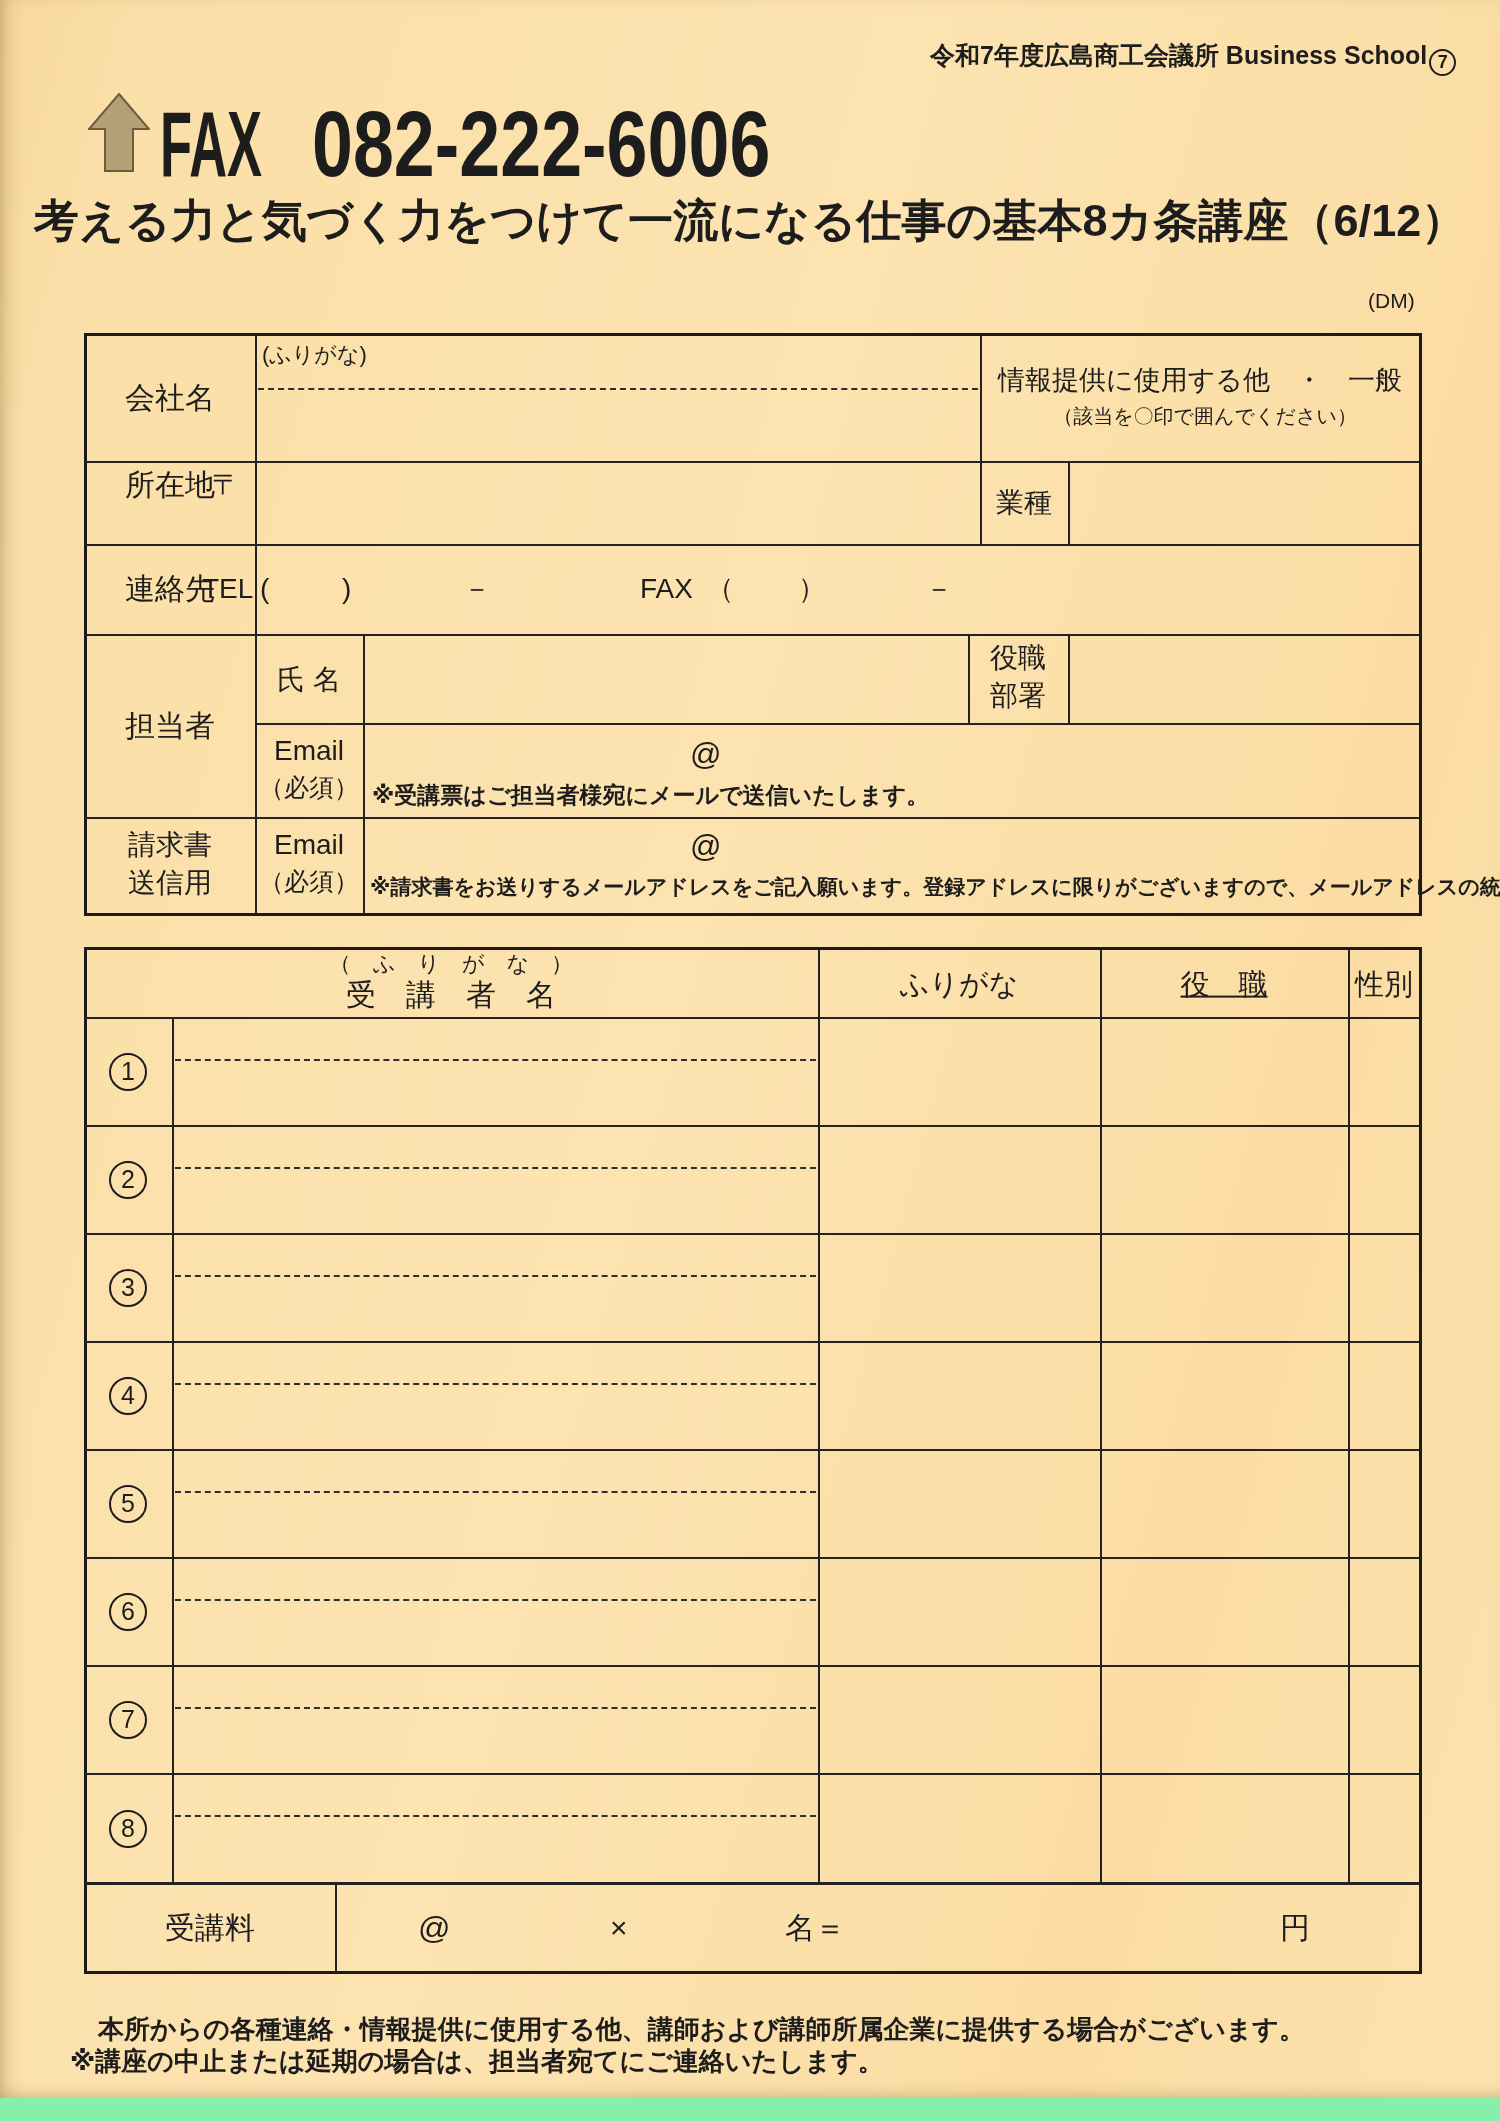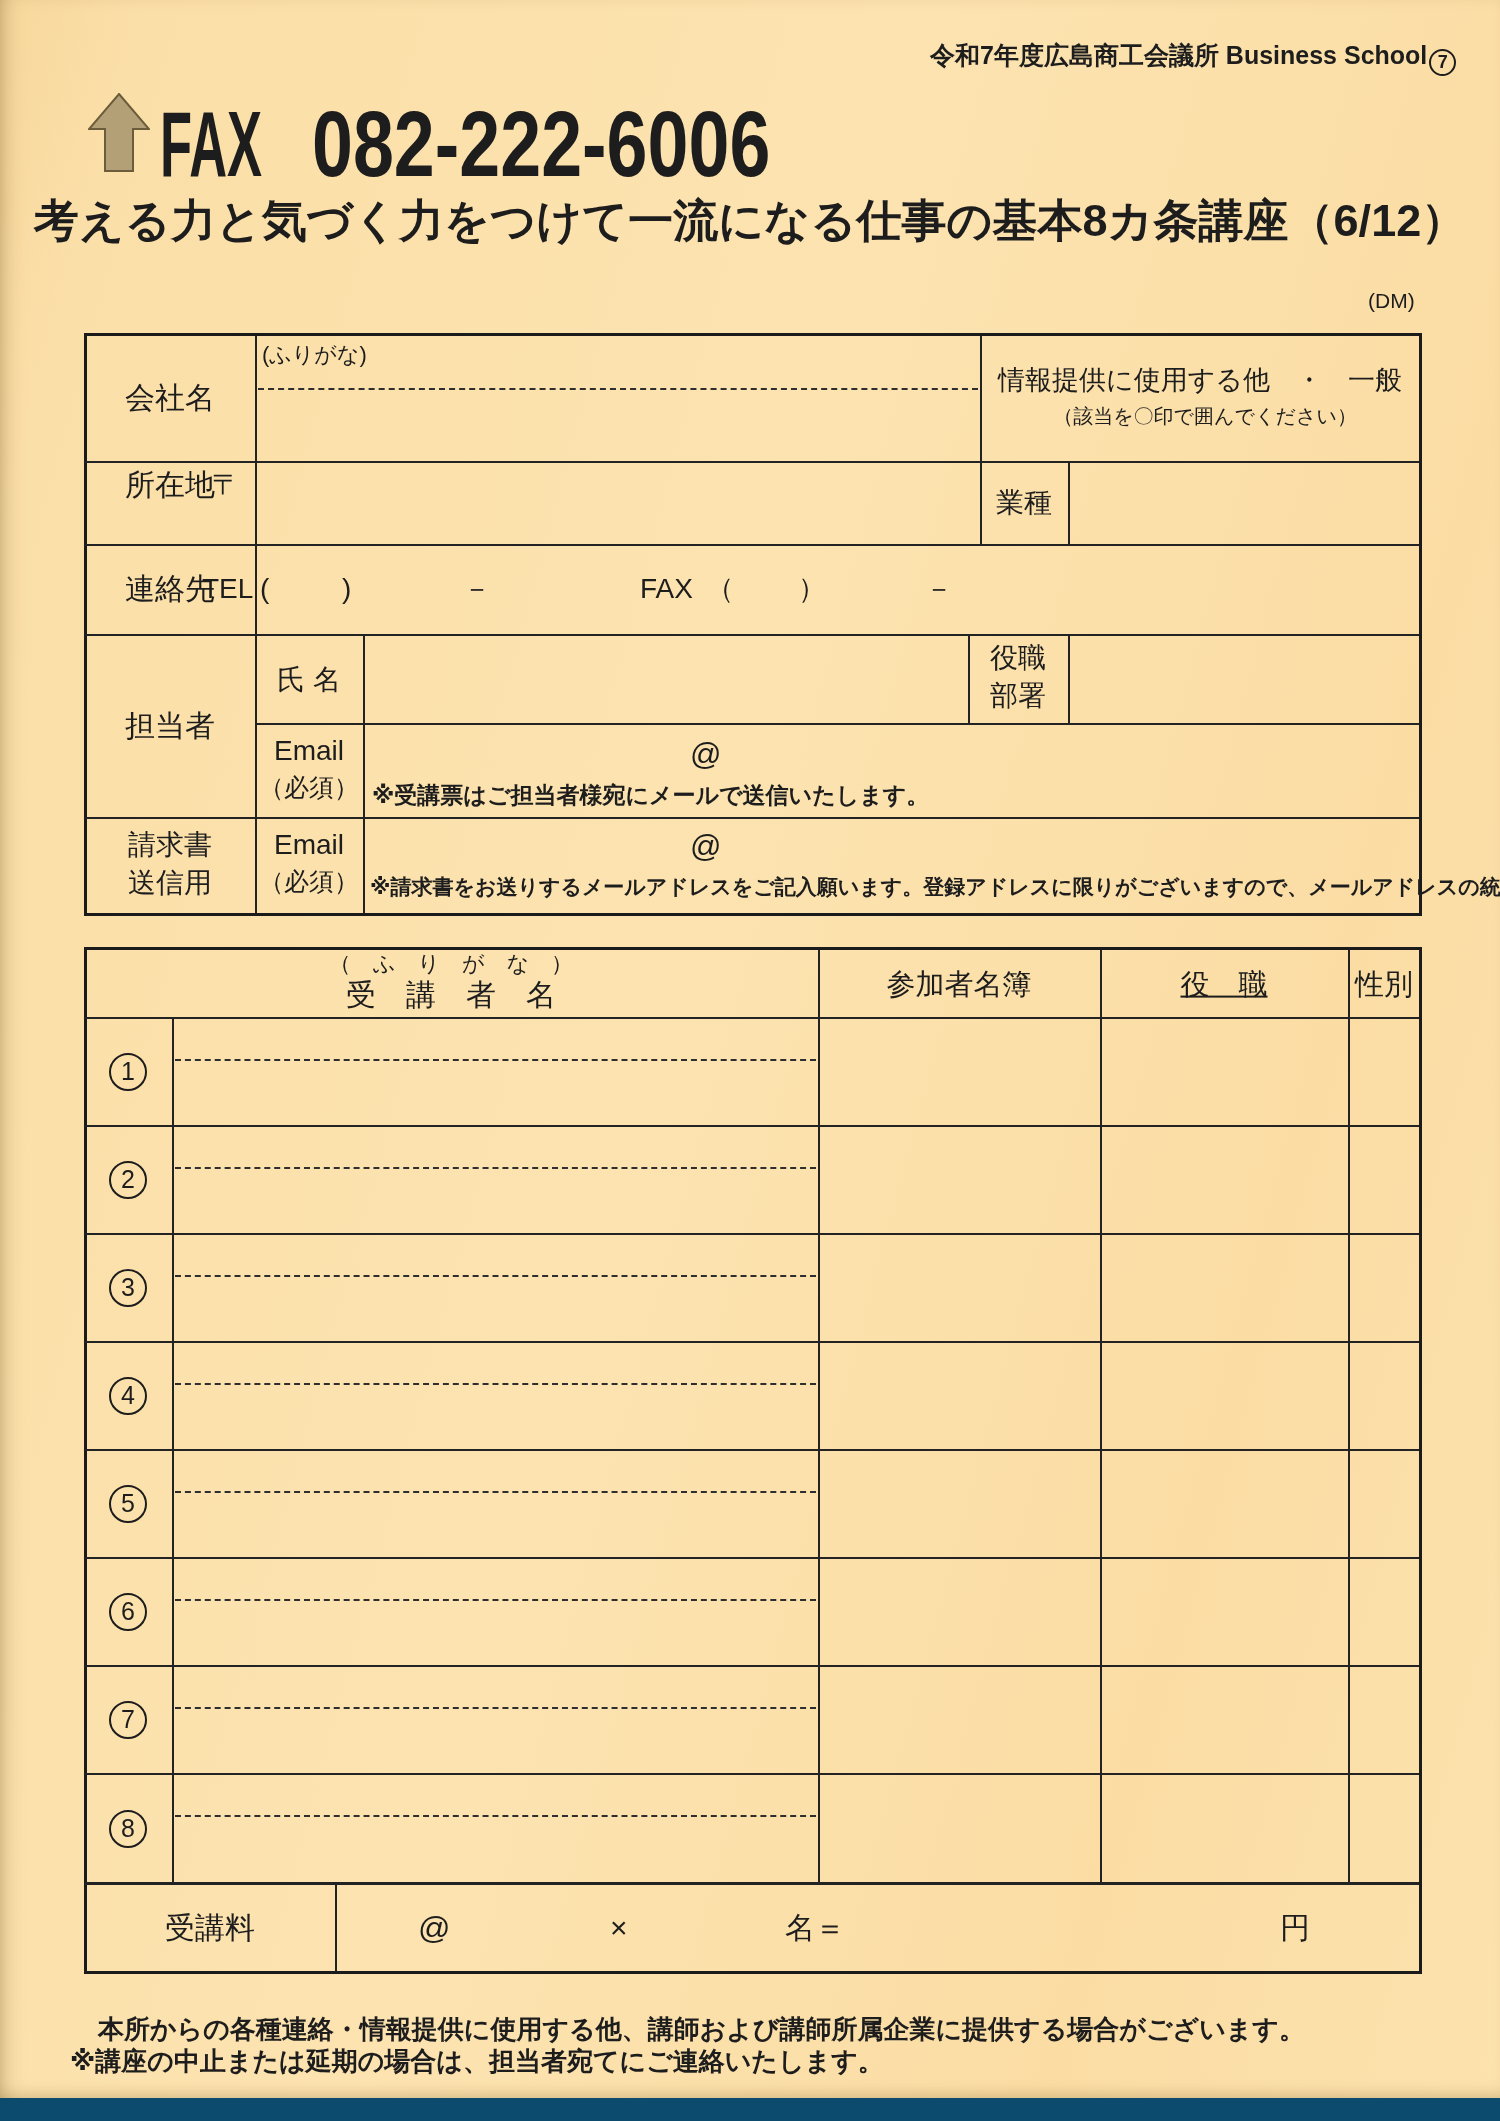--- a/index.html
+++ b/index.html
@@ -1,16 +1,16 @@
 <!DOCTYPE html>
 <html><head>
 <meta charset="utf-8">
 <style>
   html,body{margin:0;padding:0;background:#ffffff;}
-  #page{position:relative;width:1500px;height:2121px;background:#0c4a6e;overflow:hidden;
+  #page{position:relative;width:1500px;height:2121px;background:#86efac;overflow:hidden;
         font-family:"Liberation Sans","DejaVu Sans",sans-serif;color:#1d1d1d;}
   #paper{position:absolute;left:0;top:0;width:1500px;height:2098px;
          background:linear-gradient(105deg,#f7d89c 0%,#fbdfa8 7%,#fce3b0 45%,#fbdda4 78%,#fce2ae 100%);
          box-shadow:inset 14px 0 22px -14px rgba(110,80,30,.45), inset 0 -12px 16px -10px rgba(110,80,30,.25);}
   .t{position:absolute;white-space:nowrap;line-height:1.2;color:#1d1d1d;}
   .b{font-weight:bold;}
   .cx{transform:translateX(-50%);}
   .cy{transform:translateY(-50%);}
   .cxy{transform:translate(-50%,-50%);}
   .hl{position:absolute;height:2px;background:#232323;}
@@ -121,21 +121,21 @@
     <div class="dl" style="left:175px;top:1167px;width:641px;"></div>
     <div class="dl" style="left:175px;top:1275px;width:641px;"></div>
     <div class="dl" style="left:175px;top:1383px;width:641px;"></div>
     <div class="dl" style="left:175px;top:1491px;width:641px;"></div>
     <div class="dl" style="left:175px;top:1599px;width:641px;"></div>
     <div class="dl" style="left:175px;top:1707px;width:641px;"></div>
     <div class="dl" style="left:175px;top:1815px;width:641px;"></div>
 
     <div class="t cx" style="left:451px;top:951px;font-size:22px;">（　ふ　り　が　な　）</div>
     <div class="t cx" style="left:451px;top:977px;font-size:30px;">受　講　者　名</div>
-    <div class="t cxy" style="left:959px;top:984px;font-size:29px;">参加者名簿</div>
+    <div class="t cxy" style="left:959px;top:984px;font-size:29px;">ふりがな</div>
     <div class="t cxy" style="left:1224px;top:984px;font-size:29px;text-decoration:underline;">役　職</div>
     <div class="t cxy" style="left:1384px;top:984px;font-size:29px;">性別</div>
 
     <div class="cnum" style="left:128px;top:1072px;">1</div>
     <div class="cnum" style="left:128px;top:1180px;">2</div>
     <div class="cnum" style="left:128px;top:1288px;">3</div>
     <div class="cnum" style="left:128px;top:1396px;">4</div>
     <div class="cnum" style="left:128px;top:1504px;">5</div>
     <div class="cnum" style="left:128px;top:1612px;">6</div>
     <div class="cnum" style="left:128px;top:1720px;">7</div>

